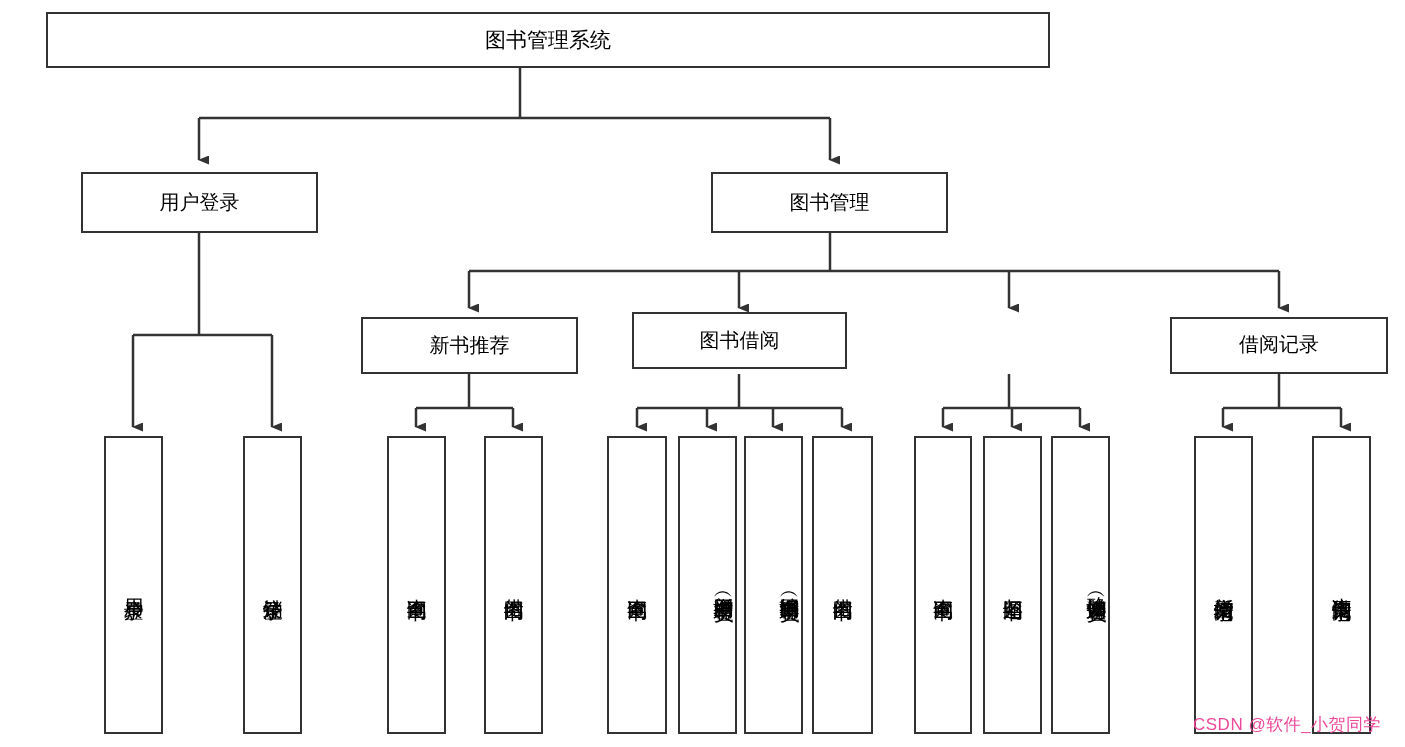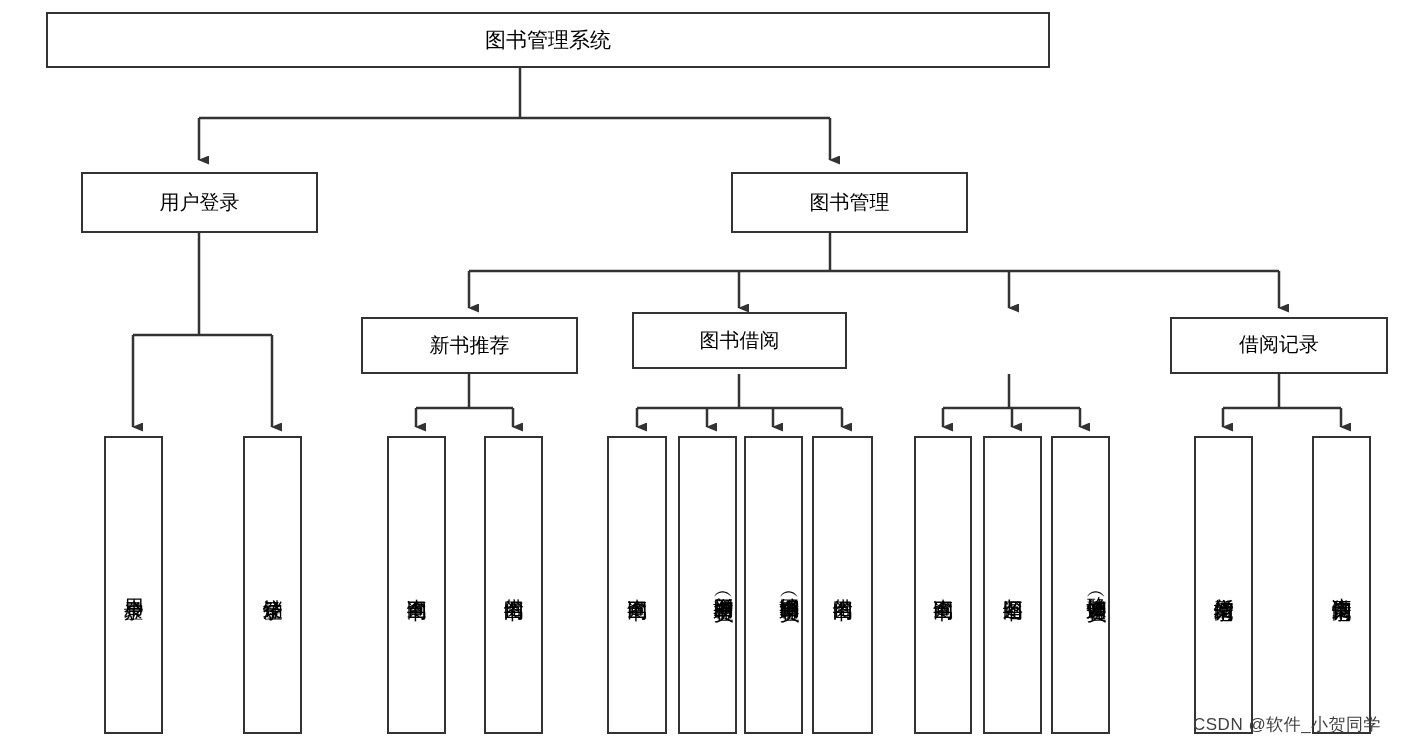--- a/index.html
+++ b/index.html
@@ -60,21 +60,21 @@
     align-items: flex-start;
   }
   .node.leaf.anchor-mid {
     align-items: center;
   }
   .watermark {
     position: absolute;
     left: 1193px;
     top: 713px;
     font-size: 17px;
-    color: #404040;
+    color: #ec4899;
     white-space: nowrap;
     letter-spacing: 0.5px;
   }
 </style>
 </head>
 <body>
 
 <div id="diagram-root">
 
   <svg id="edge-layer" viewBox="0 0 1405 747" width="1405" height="747" xmlns="http://www.w3.org/2000/svg">
@@ -127,21 +127,21 @@
     </g>
   </svg>
 
   <div class="node level0" style="left:18px; top:12px; width:1004px; height:56px;margin-left:28px;">
     <span>图书管理系统</span>
   </div>
 
   <div class="node level1" style="left:81px; top:172px; width:237px; height:61px;">
     <span>用户登录</span>
   </div>
-  <div class="node level1" style="left:711px; top:172px; width:237px; height:61px;margin-left:20px;">
+  <div class="node level1" style="left:711px; top:172px; width:237px; height:61px;">
     <span>图书管理</span>
   </div>
 
   <div class="node level2" style="left:361px; top:317px; width:217px; height:57px;">
     <span>新书推荐</span>
   </div>
   <div class="node level2" style="left:632px; top:312px; width:215px; height:57px;">
     <span>图书借阅</span>
   </div>
   <div class="node level2" style="left:1170px; top:317px; width:218px; height:57px;font-family:Liberation Mono, monospace;">

